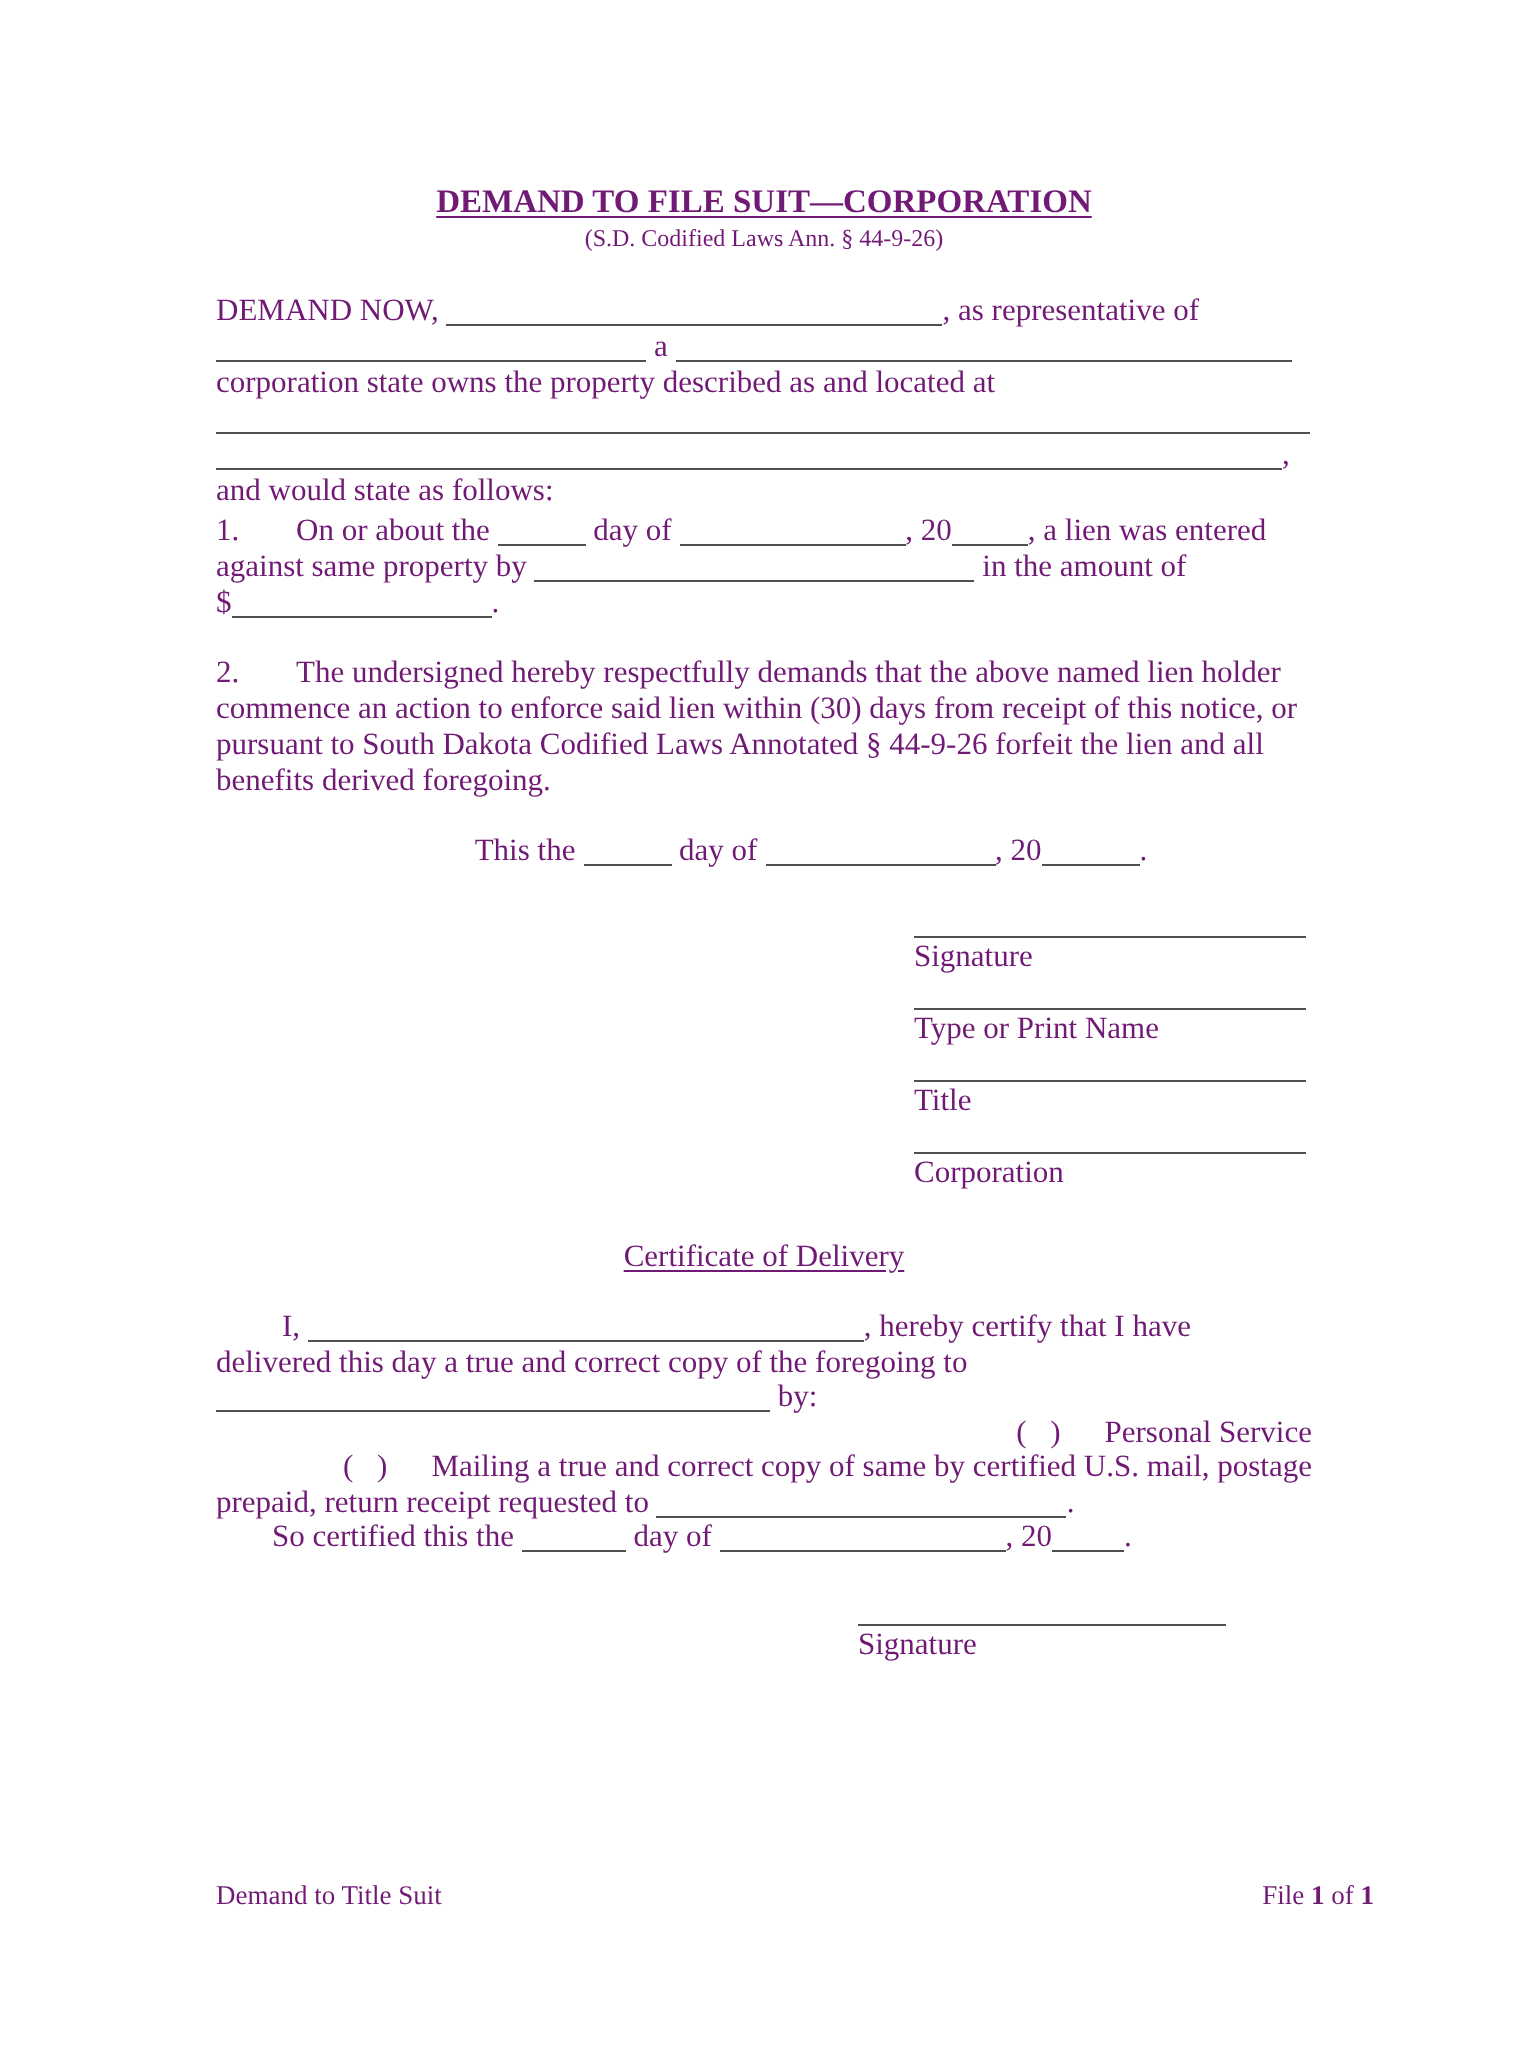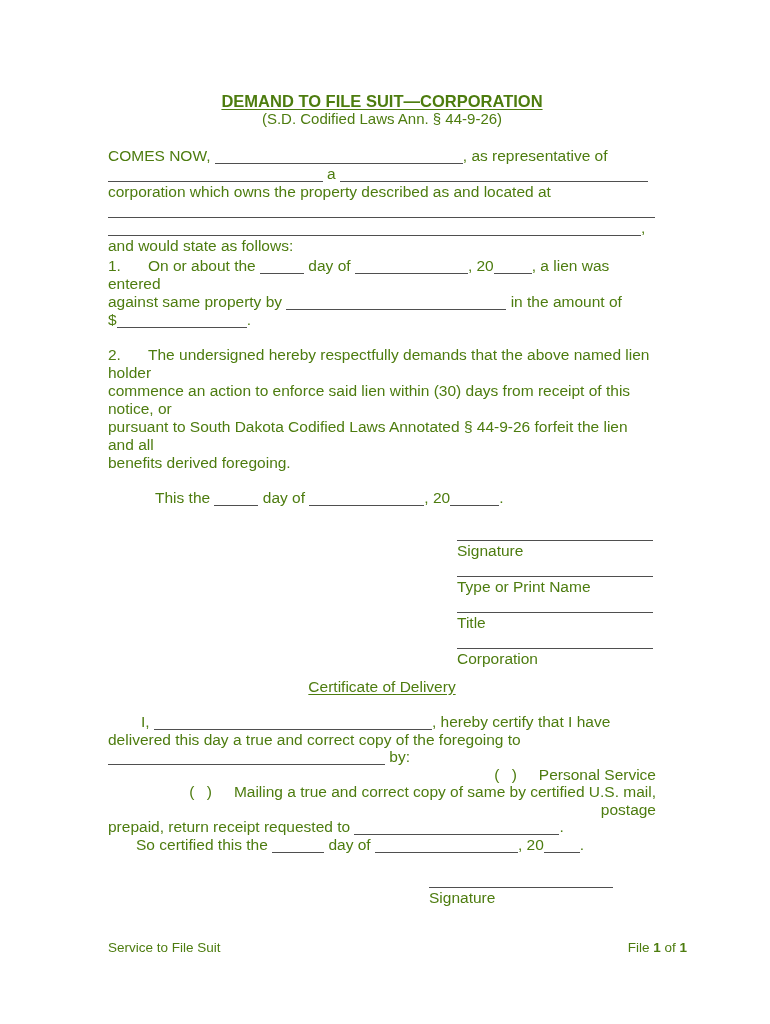--- a/index.html
+++ b/index.html
@@ -1,46 +1,46 @@
 <!DOCTYPE html>
 <html><head>
 <meta charset="utf-8">
 <style>
   html,body{margin:0;padding:0;background:#ffffff;}
   .page{
     position:relative;
     width:770px;height:1024px;
     background:#ffffff;
-    font-family:Liberation Sans, sans-serif;
-    font-size:15.5px;line-height:18px;color:#4d7c0f;
+    font-family:Liberation Serif, serif;
+    font-size:15.5px;line-height:18px;color:#701a75;
     box-sizing:border-box;
     padding:92px 114px 0 108px;
     overflow:hidden;
   }
   .center{text-align:center;}
   .doc-title{font-weight:bold;font-size:16.5px;text-decoration:underline;text-underline-offset:2px;}
-  .doc-subtitle{font-size:15px;}
+  .doc-subtitle{font-size:12px;}
   
   .b{
     display:inline-block;
     border-bottom:1.4px solid #4f4f4f;
     height:13px;
     margin-bottom:-3px;
   }
   .opening{margin-top:19px;}
   .p1{margin-top:2px;}
   .p2{margin-top:17px;}
   .num{display:inline-block;width:40px;}
-  .dateline{margin-top:17px;padding-left:47px;}
+  .dateline{margin-top:17px;padding-left:47px;text-align:center;}
   .sig-block{margin-top:33px;margin-left:349px;width:196px;}
   .sig-entry{margin-bottom:16px;}
   .sig-entry:last-child{margin-bottom:4px;}
   .sig-rule{border-top:1.2px solid #4f4f4f;height:0;}
   .sig-label{padding-top:1px;}
-  .cert-heading{margin-top:10px;text-decoration:underline;text-underline-offset:2px;}
+  .cert-heading{margin-top:24px;text-decoration:underline;text-underline-offset:2px;}
   .cert{margin-top:17px;line-height:17.5px;}
   .indent33{padding-left:33px;}
   .indent28{padding-left:28px;}
   .chk-row{padding-left:48px;text-align:right;}
   .chk{word-spacing:8px;}
   .opt-label{margin-left:22px;}
   .bottom-sig{margin-top:34px;margin-left:321px;width:184px;}
   .footer{
     position:absolute;left:108px;right:83px;top:940px;
     display:flex;justify-content:space-between;
@@ -50,23 +50,23 @@
 </style>
 </head>
 <body>
 
 <div class="page">
 
   <div class="center doc-title">DEMAND TO FILE SUIT—CORPORATION</div>
   <div class="center doc-subtitle">(S.D. Codified Laws Ann. § 44-9-26)</div>
 
   <div class="opening">
-    <div><span>COMES NOW,</span> <span class="b" style="width:248px"></span><span>, as representative of</span></div>
+    <div><span>DEMAND NOW,</span> <span class="b" style="width:248px"></span><span>, as representative of</span></div>
     <div><span class="b" style="width:215px"></span><span style="margin:0 4px">a</span><span class="b" style="width:308px"></span></div>
-    <div>corporation which owns the property described as and located at</div>
+    <div>corporation state owns the property described as and located at</div>
     <div><span class="b" style="width:547px"></span></div>
     <div><span class="b" style="width:533px"></span><span>,</span></div>
     <div>and would state as follows:</div>
   </div>
 
   <div class="p1">
     <div><span class="num">1.</span><span>On or about the</span> <span class="b" style="width:44px"></span> <span>day of</span> <span class="b" style="width:113px"></span><span>, 20</span><span class="b" style="width:38px"></span><span>, a lien was entered</span></div>
     <div><span>against same property by</span> <span class="b" style="width:220px"></span> <span>in the amount of</span></div>
     <div><span>$</span><span class="b" style="width:130px"></span><span>.</span></div>
   </div>
@@ -110,17 +110,17 @@
     <div><span>prepaid, return receipt requested to</span> <span class="b" style="width:205px"></span><span>.</span></div>
     <div class="indent28"><span>So certified this the</span> <span class="b" style="width:52px"></span> <span>day of</span> <span class="b" style="width:143px"></span><span>, 20</span><span class="b" style="width:36px"></span><span>.</span></div>
   </div>
 
   <div class="bottom-sig">
     <div class="sig-rule"></div>
     <div class="sig-label">Signature</div>
   </div>
 
   <div class="footer">
-    <span>Service to File Suit</span>
+    <span>Demand to Title Suit</span>
     <span><span>File </span><span class="bold">1</span><span> of </span><span class="bold">1</span></span>
   </div>
 
 </div>
 
 </body></html>

